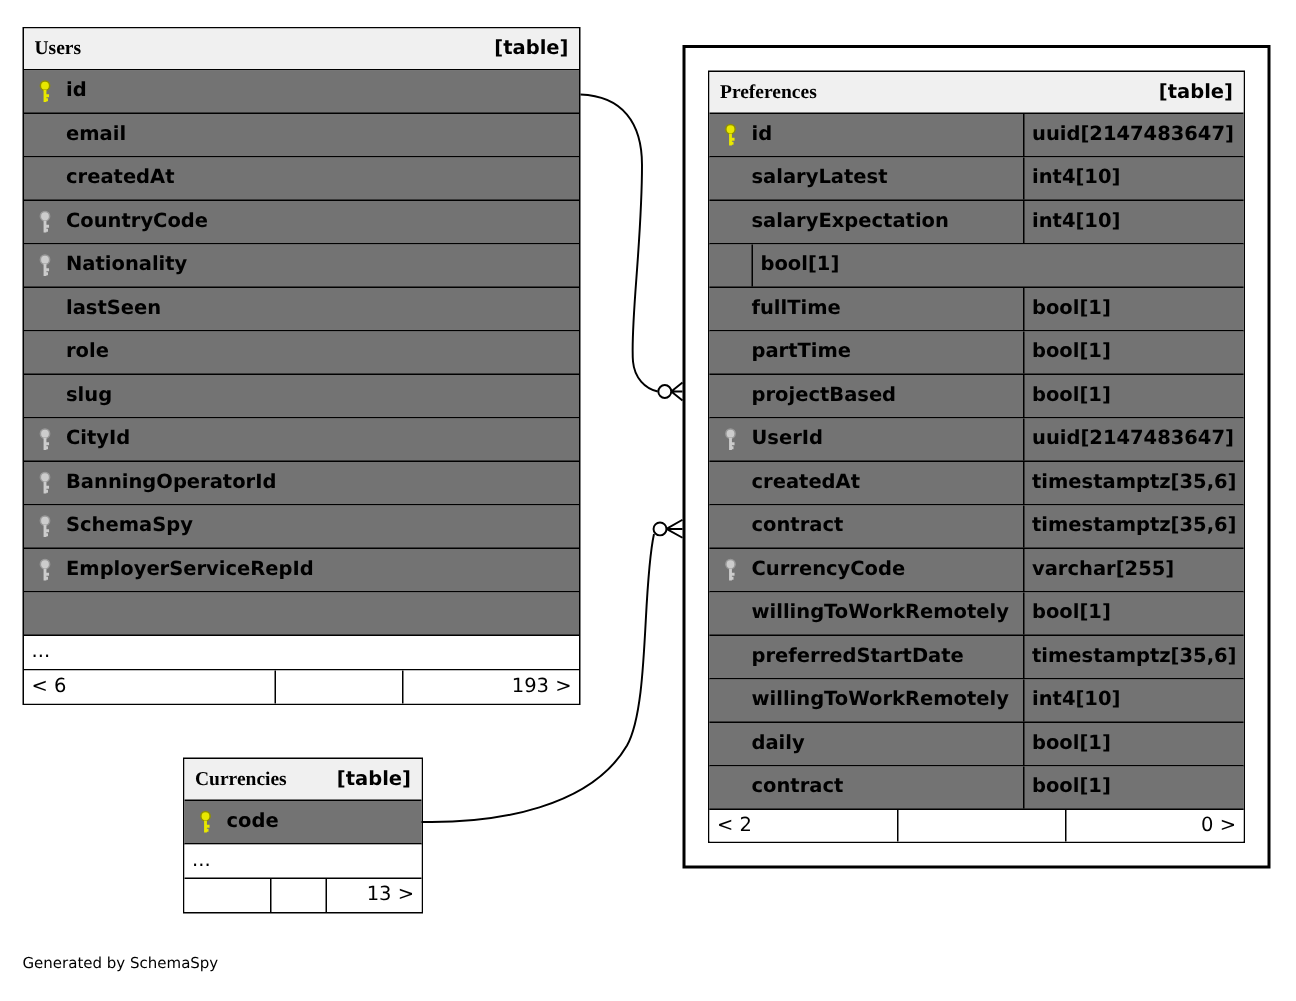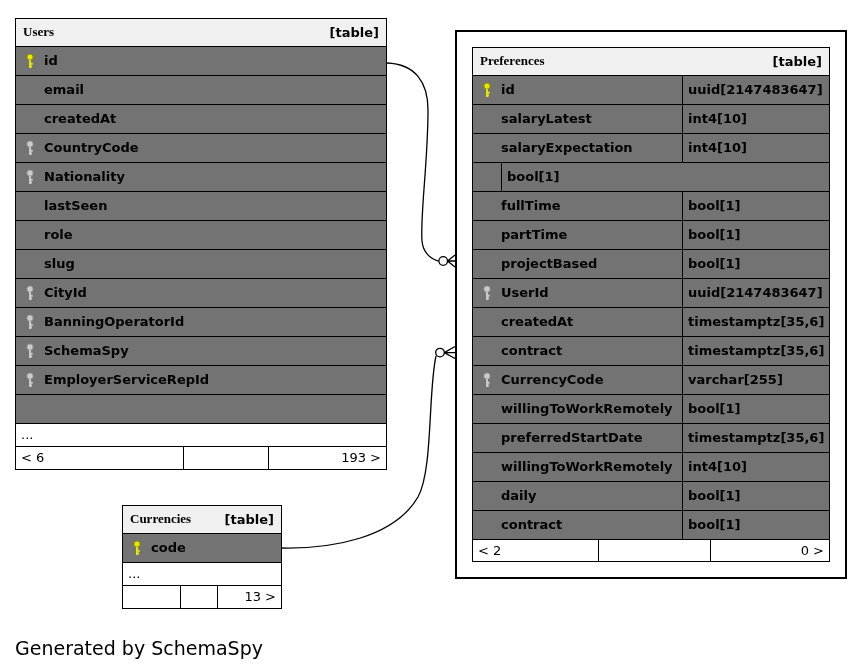--- a/index.html
+++ b/index.html
@@ -47,21 +47,21 @@
   #preferences-table{position:static;width:100%;border:1px solid #000;}
   #preferences-table .tfooter .c1{width:125px;}
   #preferences-table .tfooter .c2{width:112px;}
 
   #currencies-table{left:122px;top:505px;width:160px;text-align:center;}
   #currencies-table .tfooter .c1{width:57px;}
   #currencies-table .tfooter .c2{width:37px;}
 
   #rel-svg{position:absolute;left:0;top:0;pointer-events:none;}
 
-  #gen-note{position:absolute;left:15px;top:637px;font-size:19px;}
+  #gen-note{position:absolute;left:15px;top:637px;font-size:10px;}
 </style>
 </head>
 <body>
 
 <div class="dbtable" id="users-table">
   <div class="hdr">
     <span class="ttl">Users</span>
     <span class="tag">[table]</span>
   </div>
   <div class="rows">

